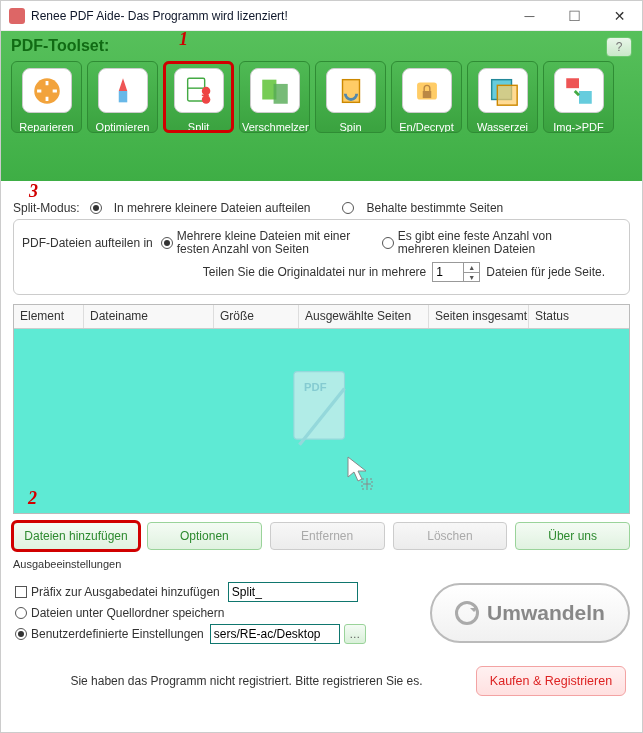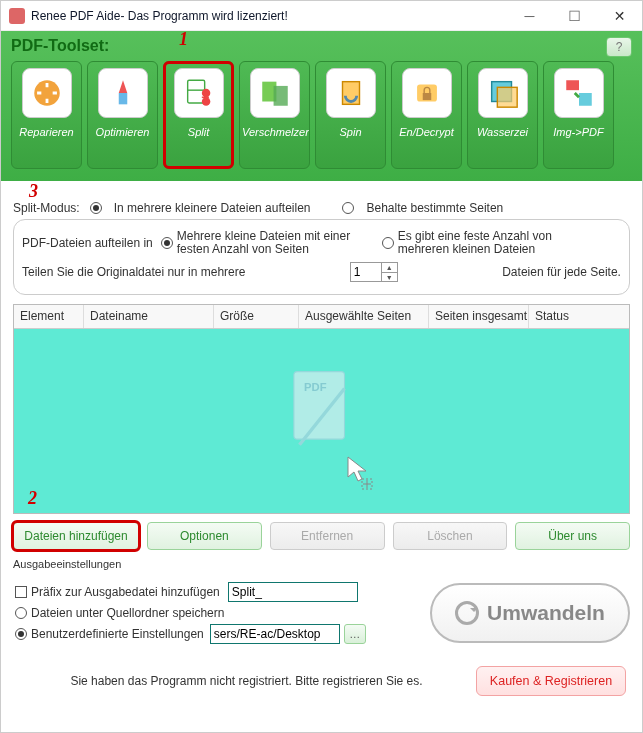--- a/index.html
+++ b/index.html
@@ -10,33 +10,33 @@
   .titlebar .app-icon { width:16px; height:16px; background:#d66; border-radius:3px; margin-right:6px; display:inline-block;}
   .titlebar .title { font-size:12px; color:#0f172a; flex:1; }
   .titlebar .winbtn { width:45px; height:30px; display:flex; align-items:center; justify-content:center; font-size:14px; color:#666;}
   .titlebar .winbtn.close { color:#333; }
 
   
   .header { height:150px; background:linear-gradient(#57c05b,#3eae45); padding:6px 10px 0 10px; position:relative;}
   .help-btn { position:absolute; right:10px; top:6px; width:26px;height:20px; border:1px solid #6cc76f; border-radius:4px; background:linear-gradient(#e9f6e9,#c9e8c9); text-align:center; font-size:12px; color:#777; line-height:18px;}
   .header-title { font-size:16px; font-weight:bold; color:#116b14; margin-bottom:6px;}
   .tool-row { display:flex; gap:5px;}
-  .tool { width:71px; height:108px; border:1px solid #2f8c34; border-radius:6px; background:linear-gradient(#4fba54,#3aa23f); display:flex; flex-direction:column; align-items:center; justify-content:flex-start; padding-top:6px;font-style:italic;}
+  .tool { width:71px; height:72px; border:1px solid #2f8c34; border-radius:6px; background:linear-gradient(#4fba54,#3aa23f); display:flex; flex-direction:column; align-items:center; justify-content:space-between; padding-top:6px;}
   .tool.selected{ outline:3px solid #d10000; outline-offset:-3px;}
   .tool-icon { width:50px; height:50px; border:1px solid #ccc; border-radius:8px; background:#fff; display:flex; align-items:center;justify-content:center;}
   .tool-icon svg{ width:34px; height:34px;}
   .tool-label { color:#fff; font-size:11px; margin-top:8px; text-align:center; white-space:nowrap; overflow:hidden; width:100%; padding:0 2px;}
 
   
   .body { padding:4px 12px 8px 12px; }
   .row { display:flex; align-items:center; font-size:12px; color:#333; margin:4px 0; flex-wrap:wrap;}
   .radio { width:12px;height:12px; border:1px solid #555; border-radius:50%; display:inline-block; margin:0 4px 0 2px; position:relative; vertical-align:middle;}
   .radio.sel::after{ content:""; position:absolute; inset:2px; background:#333; border-radius:50%;}
   .checkbox { width:12px;height:12px; border:1px solid #555; display:inline-block; margin:0 4px 0 2px; vertical-align:middle;}
-  .group { border:1px solid #ccc; border-radius:12px; padding:6px 8px 8px 8px; margin-top:4px;}
+  .group { border:1px solid #ccc; border-radius:6px; padding:6px 24px 8px 8px; margin-top:4px;}
   .spin { display:inline-flex; border:1px solid #999; height:20px; }
   .spin input{ width:30px; border:none; font-size:12px; text-align:left; padding-left:3px;}
   .spin .arrows{ width:16px; display:flex; flex-direction:column; border-left:1px solid #999;}
   .spin .arrows div{ flex:1; font-size:7px; text-align:center; line-height:9px; color:#555; border-bottom:1px solid #999;}
   .spin .arrows div:last-child{ border-bottom:none;}
 
   
   .table { border:1px solid #bbb; margin-top:9px; height:210px; position:relative; background:#5eead4;}
   .thead { display:flex; background:#f8f8f8; border-bottom:1px solid #ccc; height:24px;}
   .th { font-size:12px; color:#333; padding:4px 6px; border-right:1px solid #ddd; overflow:hidden; white-space:nowrap;}
@@ -182,21 +182,21 @@
   <div class="group">
     <div class="row">
       <span>PDF-Dateien aufteilen in</span>
       <span style="width:6px;"></span>
       <span class="radio sel"></span>
       <span style="max-width:195px; line-height:13px;">Mehrere kleine Dateien mit einer festen Anzahl von Seiten</span>
       <span style="width:8px;"></span>
       <span class="radio"></span>
       <span style="max-width:180px; line-height:13px;">Es gibt eine feste Anzahl von mehreren kleinen Dateien</span>
     </div>
-    <div class="row" style="justify-content:space-between; margin-top:6px;">
+    <div class="row" style="justify-content:flex-end; margin-top:6px;">
       <span>Teilen Sie die Originaldatei nur in mehrere</span>
       <span style="width:6px"></span>
       <span class="spin">
         <input type="text" value="1" style="">
         <span class="arrows">
               <div>▲</div>
               <div>▼</div>
             </span>
       </span>
       <span style="width:6px"></span>

